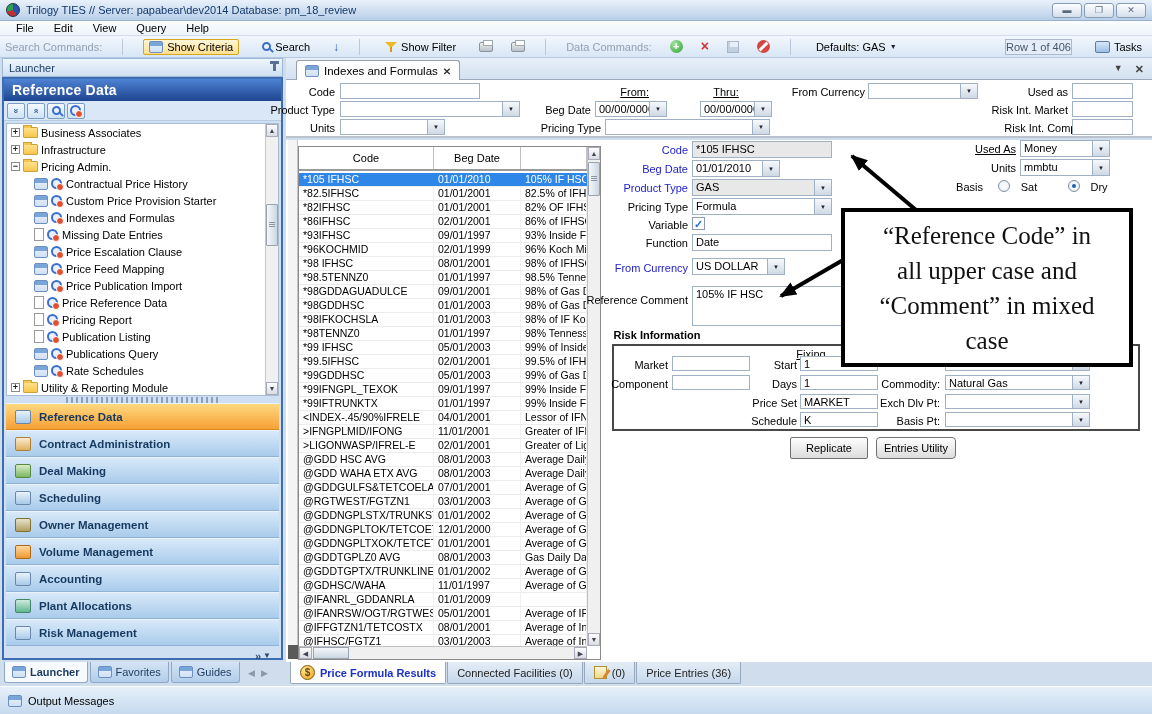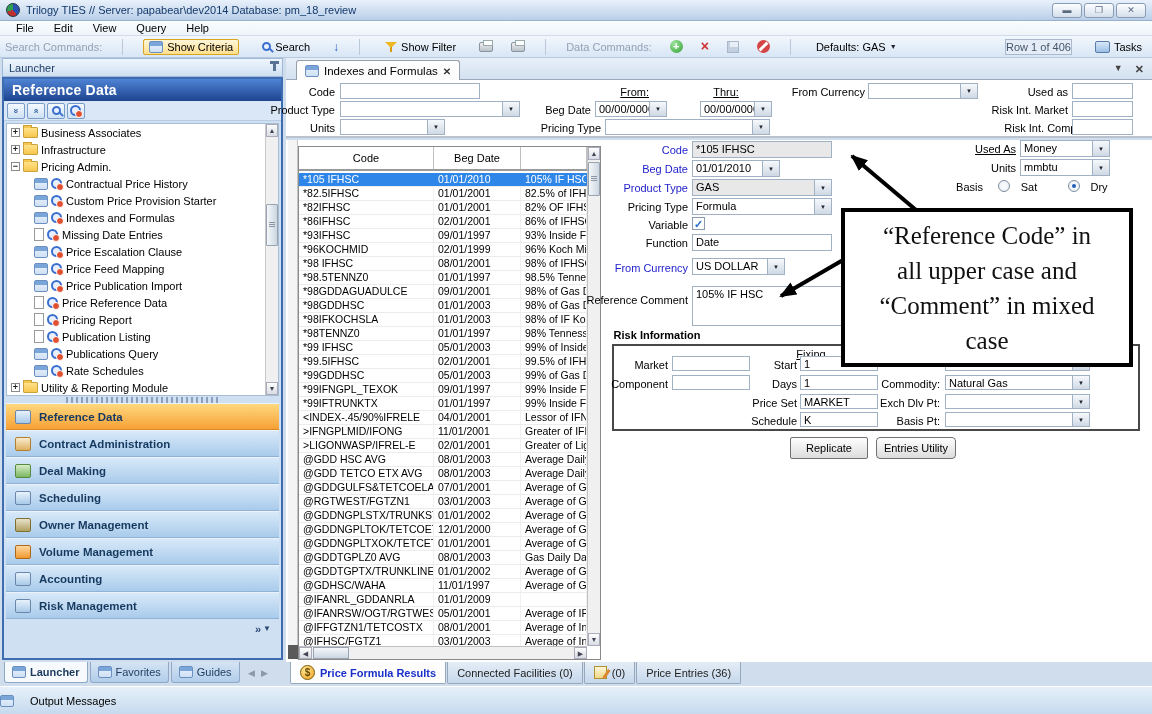--- a/index.html
+++ b/index.html
@@ -154,21 +154,21 @@
   .btab{display:inline-flex;align-items:center;gap:5px;height:22px;padding:0 9px;border:1px solid #98a8bc;border-top:none;
         border-radius:0 0 2px 2px;background:linear-gradient(#e4edf6,#c6d8ec);color:#222}
   .btab.sel{background:#fdfdfe;color:#1a30c8;font-weight:bold}
   .coin{width:15px;height:15px;border-radius:50%;background:radial-gradient(circle at 35% 30%,#ffe898,#f0a020);
         border:1px solid #7a5a00;color:#6a4a00;font:bold 10px/14px "Liberation Sans",sans-serif;text-align:center;flex:none}
   .coin::before{content:"$"}
   .notesic{width:13px;height:13px;background:linear-gradient(#fdf6d8,#f0d888);border:1px solid #b09030;position:relative;flex:none}
   .notesic::before{content:"";position:absolute;right:-2px;top:2px;width:3px;height:10px;background:#d88830;transform:rotate(35deg)}
   
   .statusbar{left:0;top:686px;width:1152px;height:28px;background:linear-gradient(#e6f0fa,#c6daee);
-             border-top:1px solid #fff;display:flex;align-items:center;gap:16px;padding:0 0}
+             border-top:1px solid #fff;display:flex;align-items:center;gap:6px;padding:0 8px}
 </style>
 </head>
 <body>
 
 <div class="abs titlebar">
   <span class="applogo"></span>
   <span>Trilogy TIES //  Server: papabear\dev2014 Database: pm_18_review</span>
   <span class="winbtns">
     <span class="winbtn">▬</span>
     <span class="winbtn">❐</span>
@@ -410,20 +410,24 @@
       <div class="section-btn t-volume">
         <span class="sec-ic"></span>
         <span>Volume Management</span>
       </div>
 
       <div class="section-btn t-acct">
         <span class="sec-ic"></span>
         <span>Accounting</span>
       </div>
 
+      <div class="section-btn t-plant">
+        <span class="sec-ic"></span>
+        <span>Plant Allocations</span>
+      </div>
 
       <div class="section-btn t-risk">
         <span class="sec-ic"></span>
         <span>Risk Management</span>
       </div>
 
     <div class="sb-filler">»<span style="font-size:8px;margin-left:2px">▼</span></div>
   </div>
 </div>
 
@@ -624,21 +628,21 @@
         <span class="gc c3">Greater of Ligo</span>
       </div>
 
       <div class="grow">
         <span class="gc c1">@GDD HSC  AVG</span>
         <span class="gc c2">08/01/2003</span>
         <span class="gc c3">Average Daily</span>
       </div>
 
       <div class="grow">
-        <span class="gc c1">@GDD TETCO ETX AVG</span>
+        <span class="gc c1">@GDD WAHA ETX AVG</span>
         <span class="gc c2">08/01/2003</span>
         <span class="gc c3">Average Daily</span>
       </div>
 
       <div class="grow">
         <span class="gc c1">@GDDGULFS&amp;TETCOELA</span>
         <span class="gc c2">07/01/2001</span>
         <span class="gc c3">Average of Ga</span>
       </div>
 

